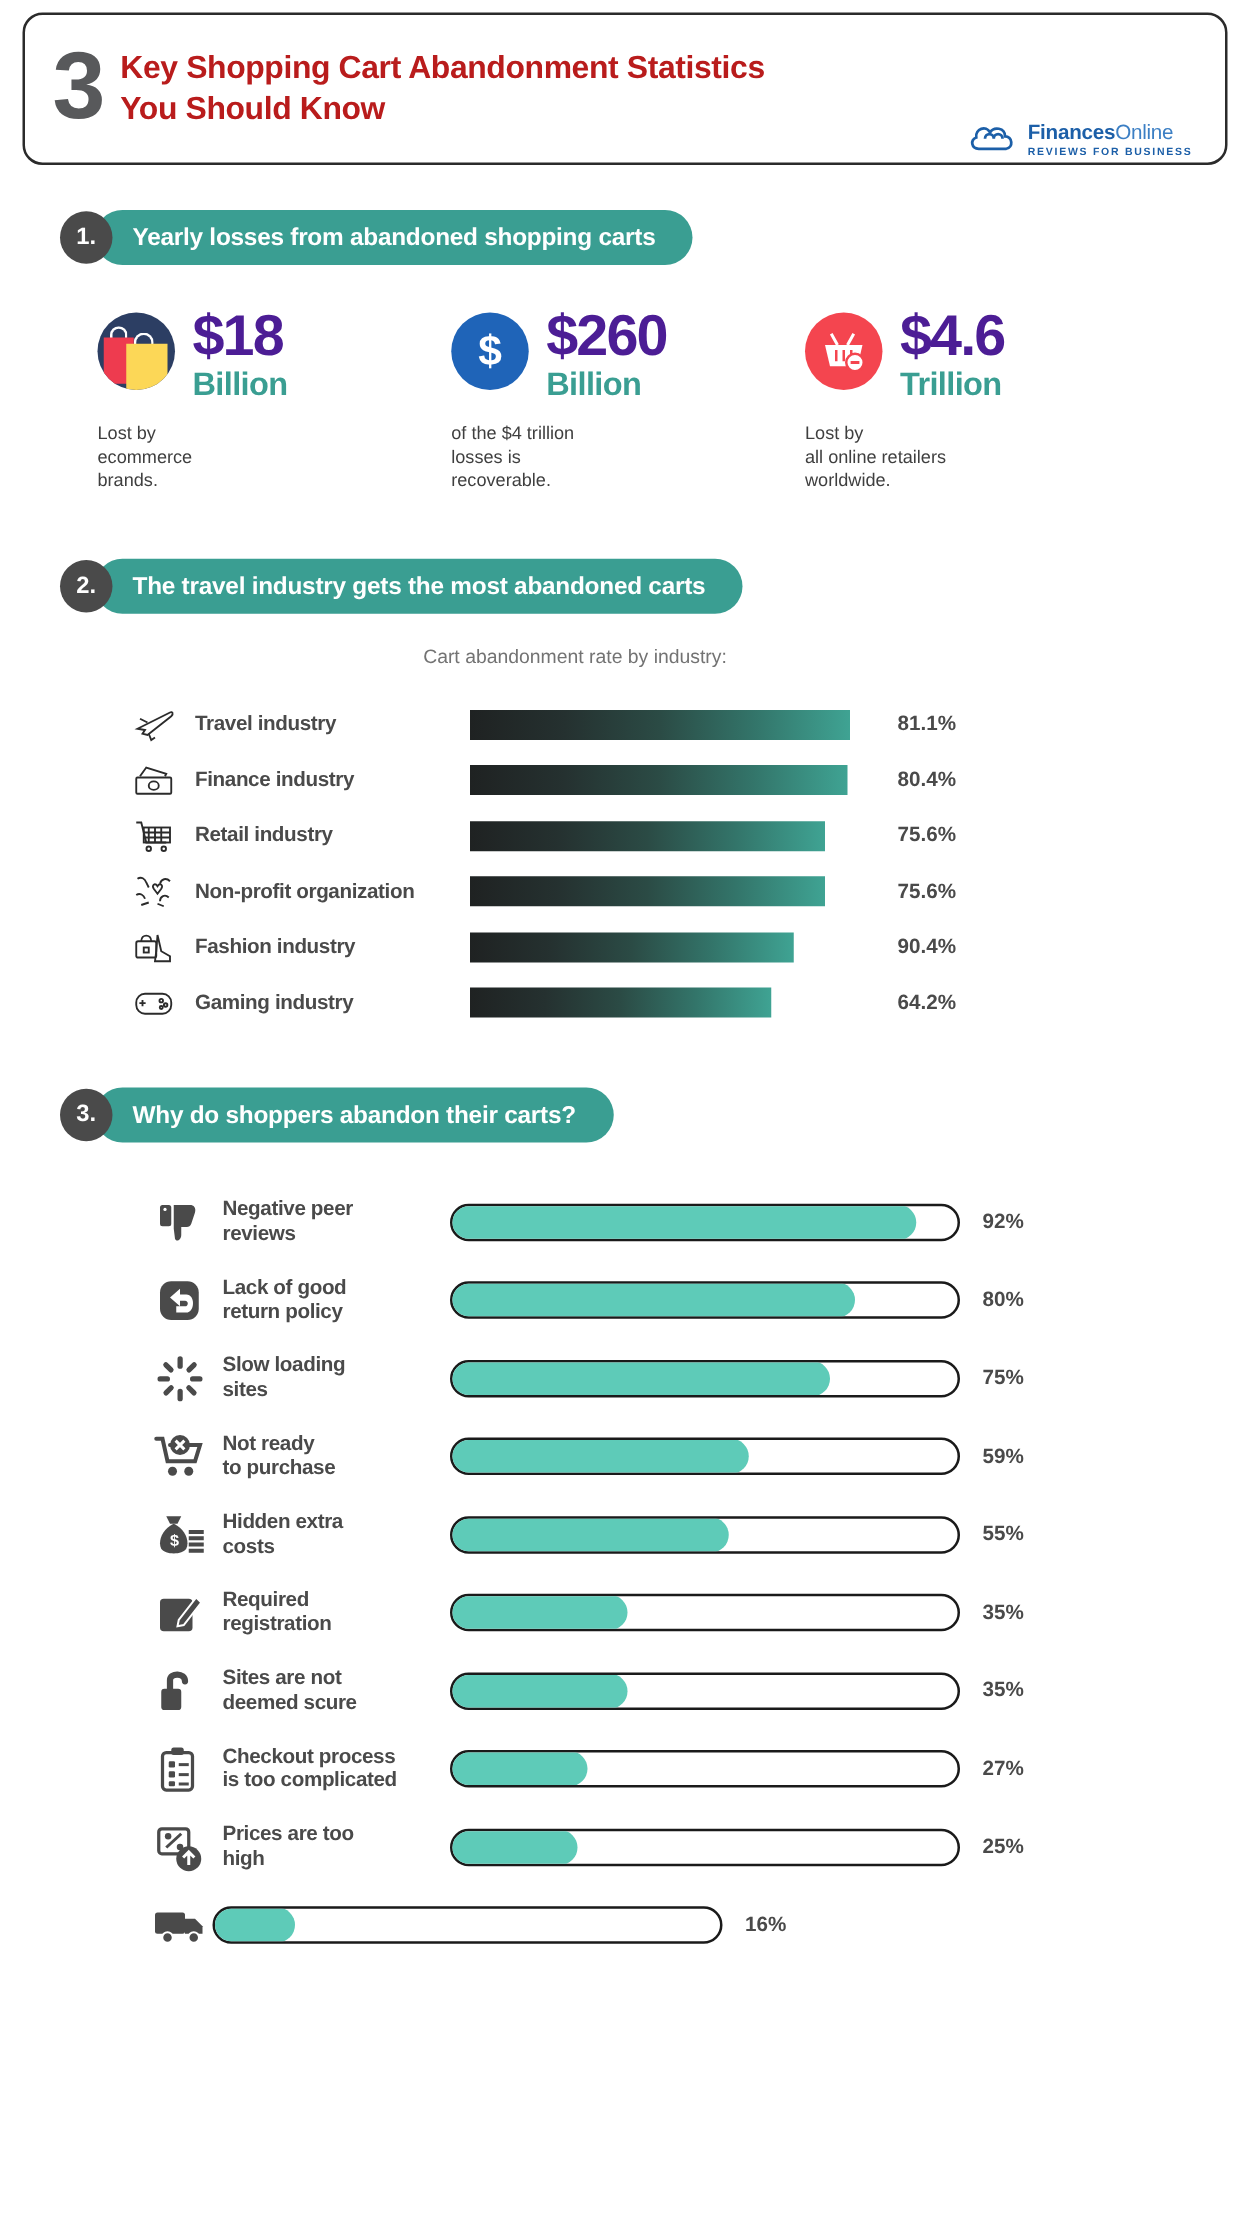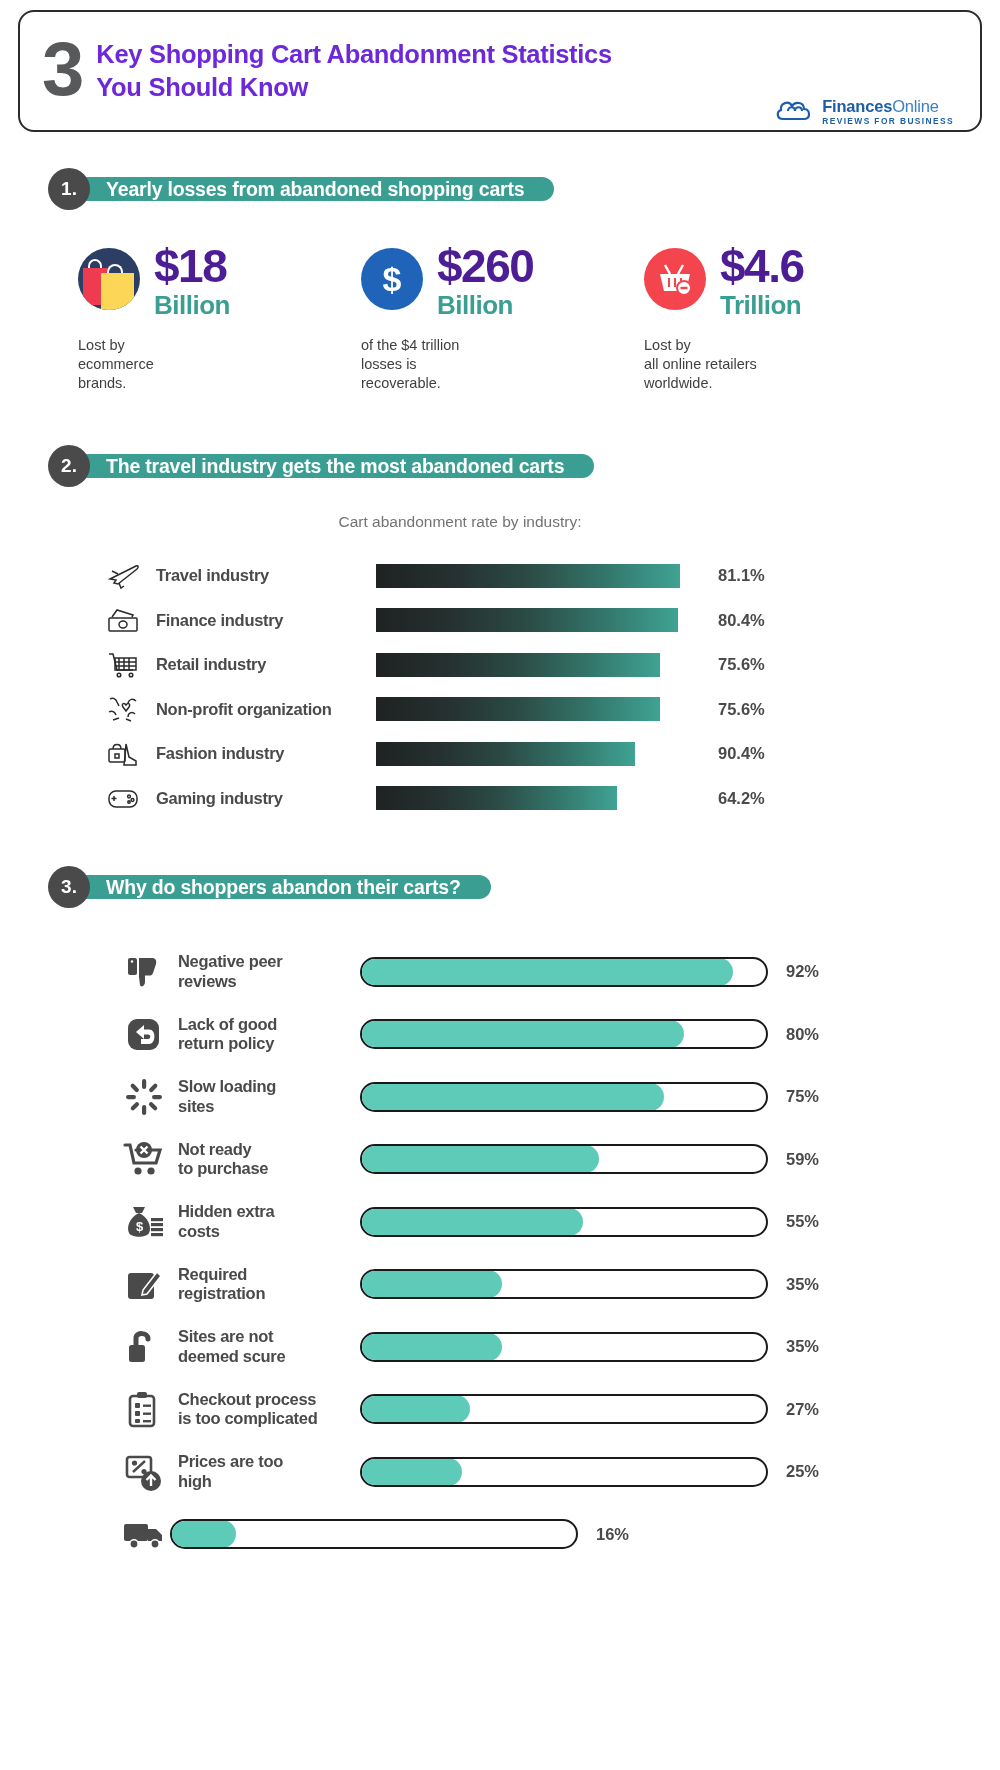--- a/index.html
+++ b/index.html
@@ -29,21 +29,21 @@
     font-weight:bold;
     color:#58595b;
     line-height:1;
     letter-spacing:-2px;
     margin-right:14px;
     margin-top:-4px;
   }
   .header-title {
     font-size:25.5px;
     font-weight:bold;
-    color:#6d28d9;
+    color:#b91c1c;
     line-height:1.28;
     letter-spacing:-0.3px;
   }
   .logo {
     position:absolute;
     right:26px;
     bottom:4px;
     display:flex;
     align-items:center;
     gap:7px;
@@ -59,21 +59,21 @@
   .sec-badge {
     width:42px; height:42px; border-radius:50%;
     background:#4a4a4a; color:#fff;
     font-size:19px; font-weight:bold;
     display:flex; align-items:center; justify-content:center;
     z-index:2; flex:none;
   }
   .sec-pill {
     background:#3a9e92;
     border-radius:24px;
-    height:24px;
+    height:44px;
     margin-left:-14px;
     padding:0 30px 0 30px;
     display:flex; align-items:center;
     color:#ffffff;
     font-size:19.5px;
     font-weight:bold;
     letter-spacing:-0.2px;
     white-space:nowrap;
   }
 

